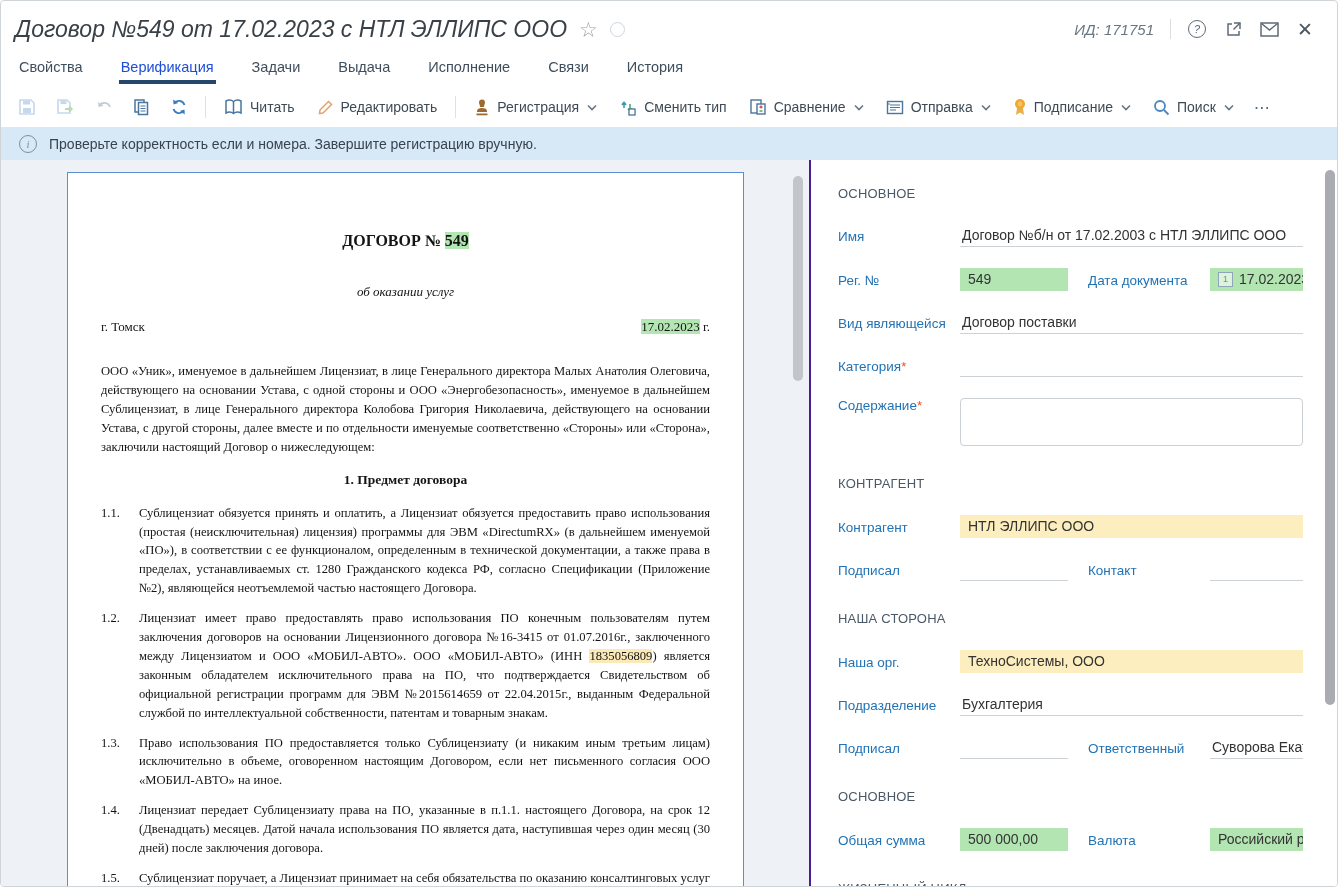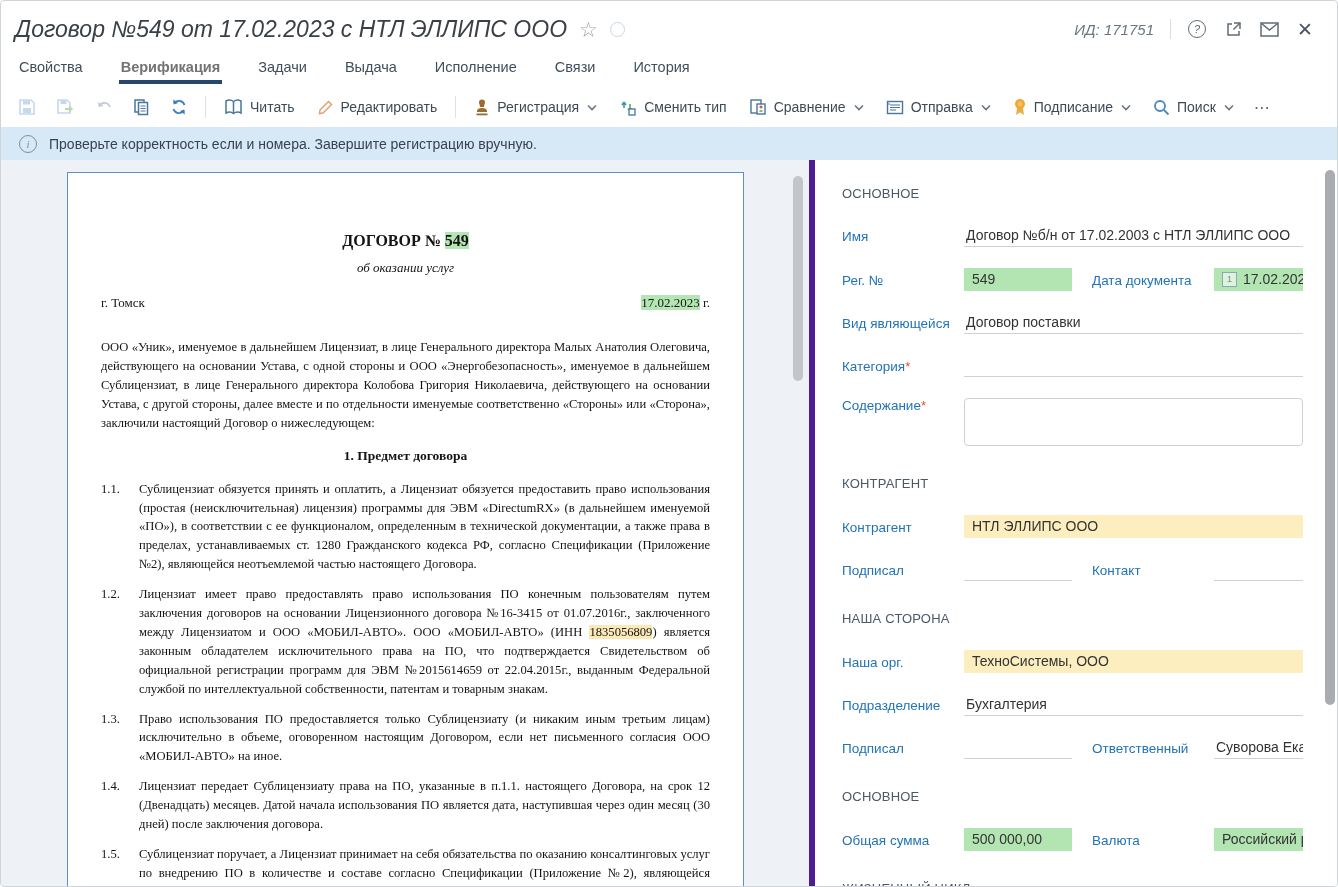--- a/index.html
+++ b/index.html
@@ -19,21 +19,21 @@
   .doc-id { font-size:15px; color:#6a7682; white-space:nowrap; }
   .vsep { width:1px; height:20px; background:#d9dee3; }
   .ticon { width:20px; height:20px; display:flex; align-items:center; justify-content:center; cursor:pointer; }
   .help-circle { width:18px; height:18px; border:1.4px solid #5f6b76; border-radius:50%;
     display:flex; align-items:center; justify-content:center; font-size:11px; color:#5f6b76; }
   .close-x { font-size:19px; color:#4d5761; }
 
   
   .tabs { display:flex; gap:34px; padding:0 16px; height:30px; flex:none; align-items:flex-start; }
   .tab { position:relative; font-size:14.5px; color:#3f4e5d; padding:2px 2px 9px; cursor:pointer; white-space:nowrap; }
-  .tab.active { color:#737373; font-weight:700; }
+  .tab.active { color:#1d4ed8; font-weight:400; }
   .tab.active::after { content:""; position:absolute; left:0; right:0; bottom:0; height:4px; background:#24476b; }
 
   
   .toolbar { height:40px; display:flex; align-items:center; padding:0 8px; gap:2px; flex:none; }
   .tbtn { display:flex; align-items:center; gap:7px; padding:6px 10px; border-radius:3px;
     font-size:14px; color:#3e4a55; cursor:pointer; white-space:nowrap; }
   .tbtn.icon-only { padding:6px 9px; }
   .tbtn.disabled { cursor:default; }
   .tsep { width:1px; height:22px; background:#dce1e6; margin:0 6px; flex:none; }
   .chev { margin-left:1px; }
@@ -46,36 +46,36 @@
     display:flex; align-items:center; justify-content:center; font-size:11px; font-style:italic;
     font-family:"Liberation Serif",serif; color:#7e8e9b; }
   .banner-text { font-size:14px; color:#39434d; }
 
   
   .main { flex:1; display:flex; min-height:0; position:relative; }
   .preview { width:808px; flex:none; background:#eef2f7; position:relative; overflow:hidden; }
   .page { position:absolute; left:66px; top:12px; width:677px; height:920px; background:#fff;
     border:1px solid #5b8fd0; padding:56px 33px 20px 33px;
     font-family:"Liberation Serif","DejaVu Serif",serif; font-size:12.6px; line-height:1.5; color:#141414; }
-  .doc-title { text-align:center; font-size:16px; font-weight:700; margin-bottom:5px; }
+  .doc-title { text-align:center; font-size:16px; font-weight:700; margin-bottom:29px; }
   .doc-subtitle { text-align:center; font-size:13px; margin-bottom:15px;font-style:italic; }
   .city-date { display:flex; justify-content:space-between; font-size:13px; margin-bottom:26px; }
   .doc-par { text-align:justify; margin-bottom:14px; }
   .doc-h2 { text-align:center; font-size:13.5px; font-weight:700; margin:4px 0 13px; }
   .clause { display:flex; margin-bottom:11px; }
   .cnum { flex:none; width:38px; }
   .ctext { flex:1; text-align:justify; }
   .hl-green { background:#b4e6b4; }
   .hl-yellow { background:#fbe9b7; }
 
   .preview-scrollbar { position:absolute; left:792px; top:10px; width:10px; bottom:4px; }
   .preview-scrollbar .thumb { width:10px; height:205px; margin-top:6px; background:#c2c6ca; border-radius:5px; }
 
   
-  .panel { flex:1; background:#fff; border-left:6px solid #4c1d95; padding:26px 34px 0 27px;
+  .panel { flex:1; background:#fff; border-left:2px solid #4c1d95; padding:26px 34px 0 27px;
     overflow:hidden; position:relative; }
   .sect { font-size:13px; color:#4b5866; letter-spacing:.2px; margin-bottom:24px; }
   .frow { display:flex; align-items:flex-end; margin-bottom:21px; min-height:22px; }
   .flabel { flex:none; width:122px; font-size:13.5px; color:#2273b5; padding-bottom:3px; white-space:nowrap; }
   .req { color:#e8502f; font-size:13px; vertical-align:top; }
   .fvalue { flex:1; min-width:0; font-size:14px; color:#333; border-bottom:1px solid #cdd2d7;
     padding:0 2px 3px; white-space:nowrap; overflow:hidden; }
   .fvalue.empty { color:transparent; }
   .fvalue.green { background:#b2e5b2; border-bottom:none; padding:3px 8px 4px; }
   .fvalue.yellow { background:#fdeebf; border-bottom:none; padding:3px 8px 4px; }

